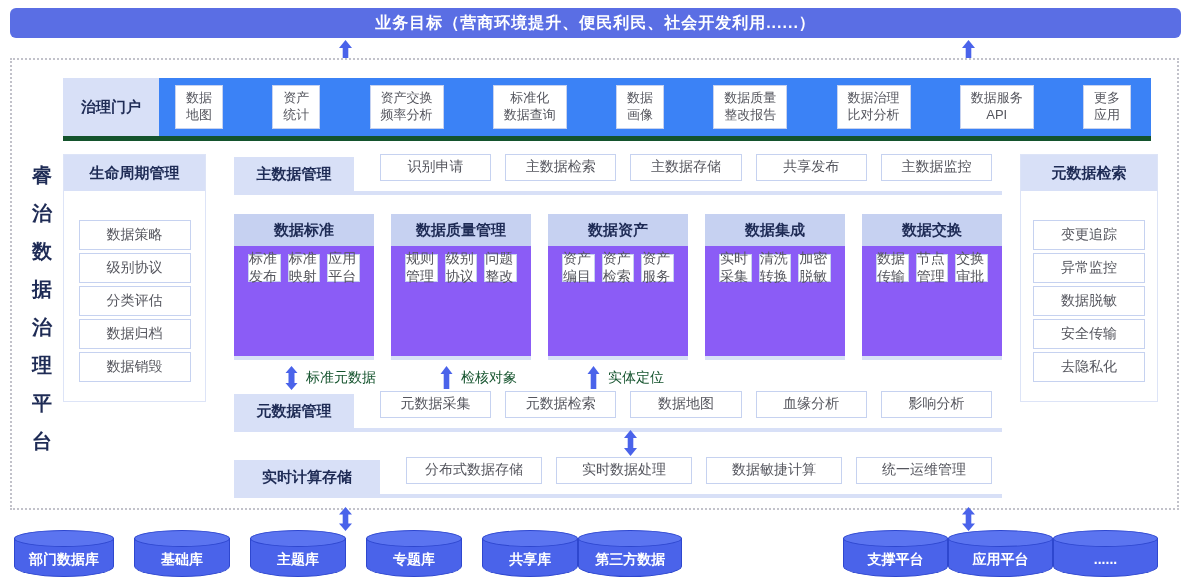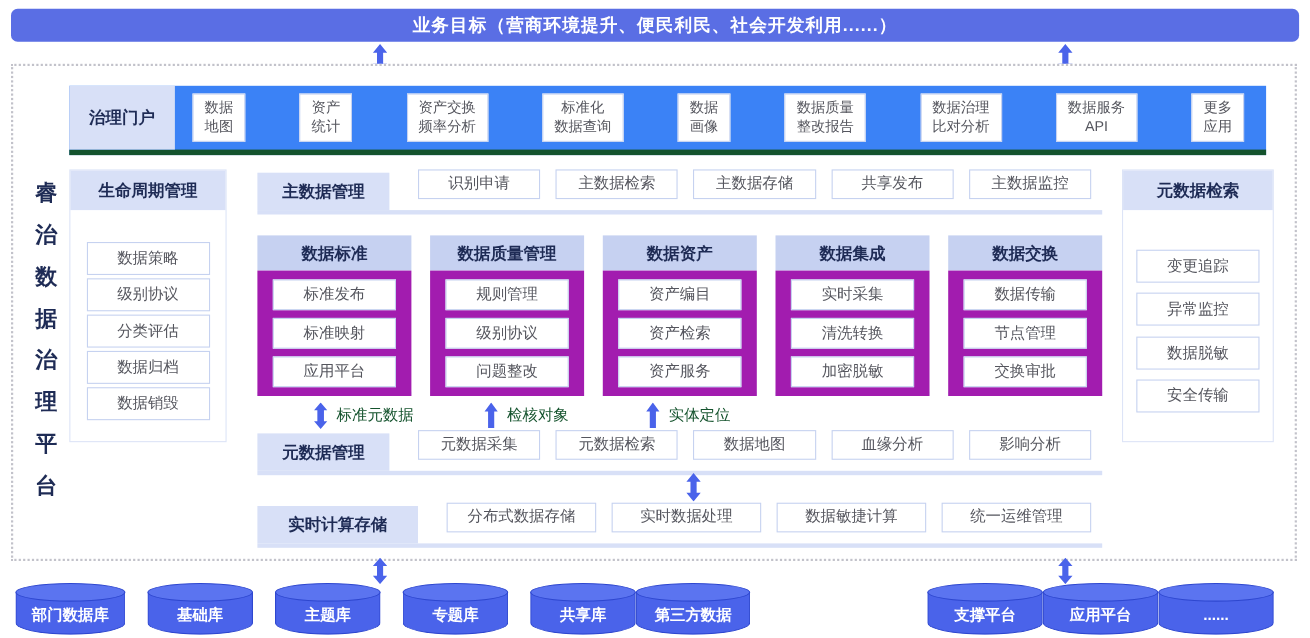--- a/index.html
+++ b/index.html
@@ -62,21 +62,21 @@
   .band-items .chip{flex:1;height:27px;}
   .band-master{top:3px;}
   .band-meta{top:240px;}
   .band-rt{top:306px;}
   .band-rt .band-hd{width:146px;}
 
   .columns{position:absolute;top:60px;left:0;right:0;height:146px;display:flex;gap:17px;}
   .col{flex:1;display:flex;flex-direction:column;border-bottom:4px solid #d8e0f7;box-sizing:border-box;}
   .col-hd{height:32px;background:#c6d1f1;color:#1e2b55;font-weight:bold;font-size:15px;
           display:flex;align-items:center;justify-content:center;flex:none;}
-  .col-body{flex:1;background:#a21caf;display:flex;flex-direction:column;gap:7px;padding:8px 14px;box-sizing:border-box;}
+  .col-body{flex:1;background:#8b5cf6;display:flex;flex-direction:row;gap:7px;padding:8px 14px;box-sizing:border-box;}
   .col-body .chip{height:28px;}
 
   .flow{position:absolute;top:212px;left:0;right:0;height:26px;}
   .flow-item{position:absolute;top:0;display:flex;align-items:center;gap:8px;
              color:#14532d;font-size:14px;font-weight:500;}
   .flow-1{left:51px;} .flow-2{left:206px;} .flow-3{left:353px;}
   .flow-item svg{display:block;}
 
   .center-arrow{position:absolute;left:389px;top:276px;width:15px;height:26px;}
 
@@ -179,20 +179,21 @@
       </div>
     </div>
 
     <div class="side-col security">
       <div class="hd side-hd">元数据检索</div>
       <div class="side-body">
         <div class="chip">变更追踪</div>
         <div class="chip">异常监控</div>
         <div class="chip">数据脱敏</div>
         <div class="chip">安全传输</div>
+        <div class="chip">去隐私化</div>
       </div>
     </div>
 
     <div class="center">
 
       <div class="band band-master">
         <div class="hd band-hd">主数据管理</div>
         <div class="band-items">
           <div class="chip">识别申请</div>
           <div class="chip">主数据检索</div>

